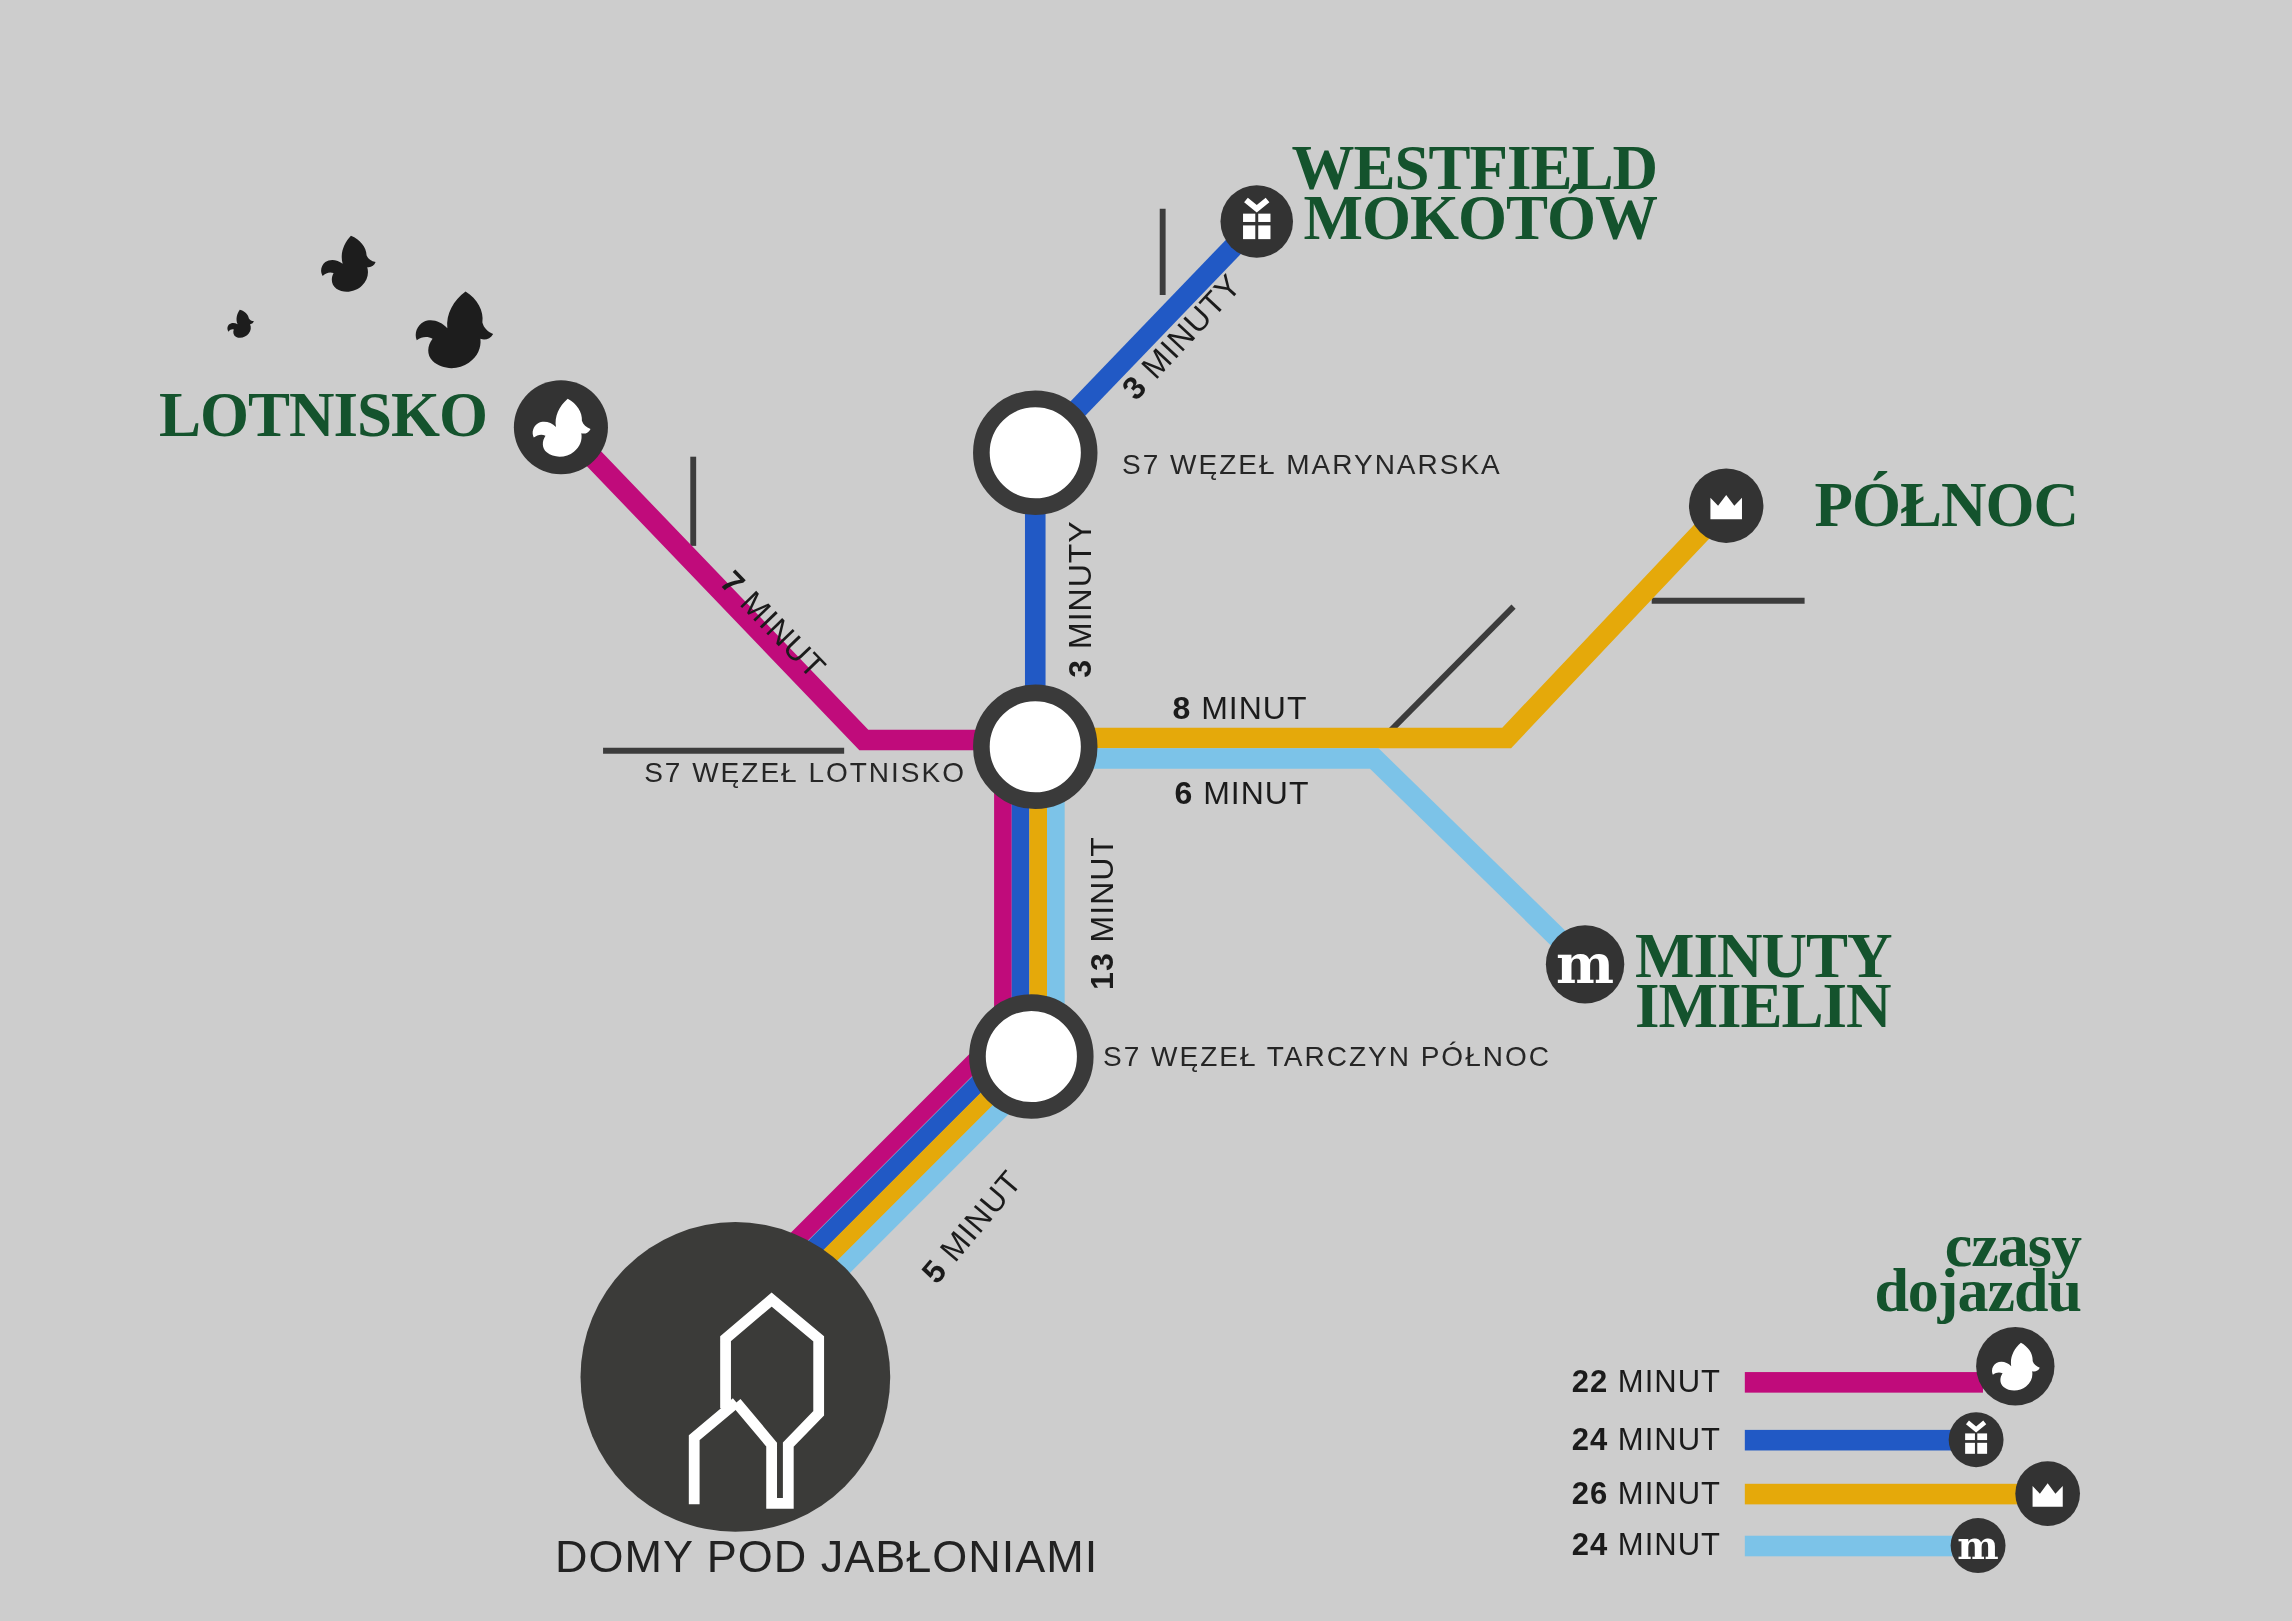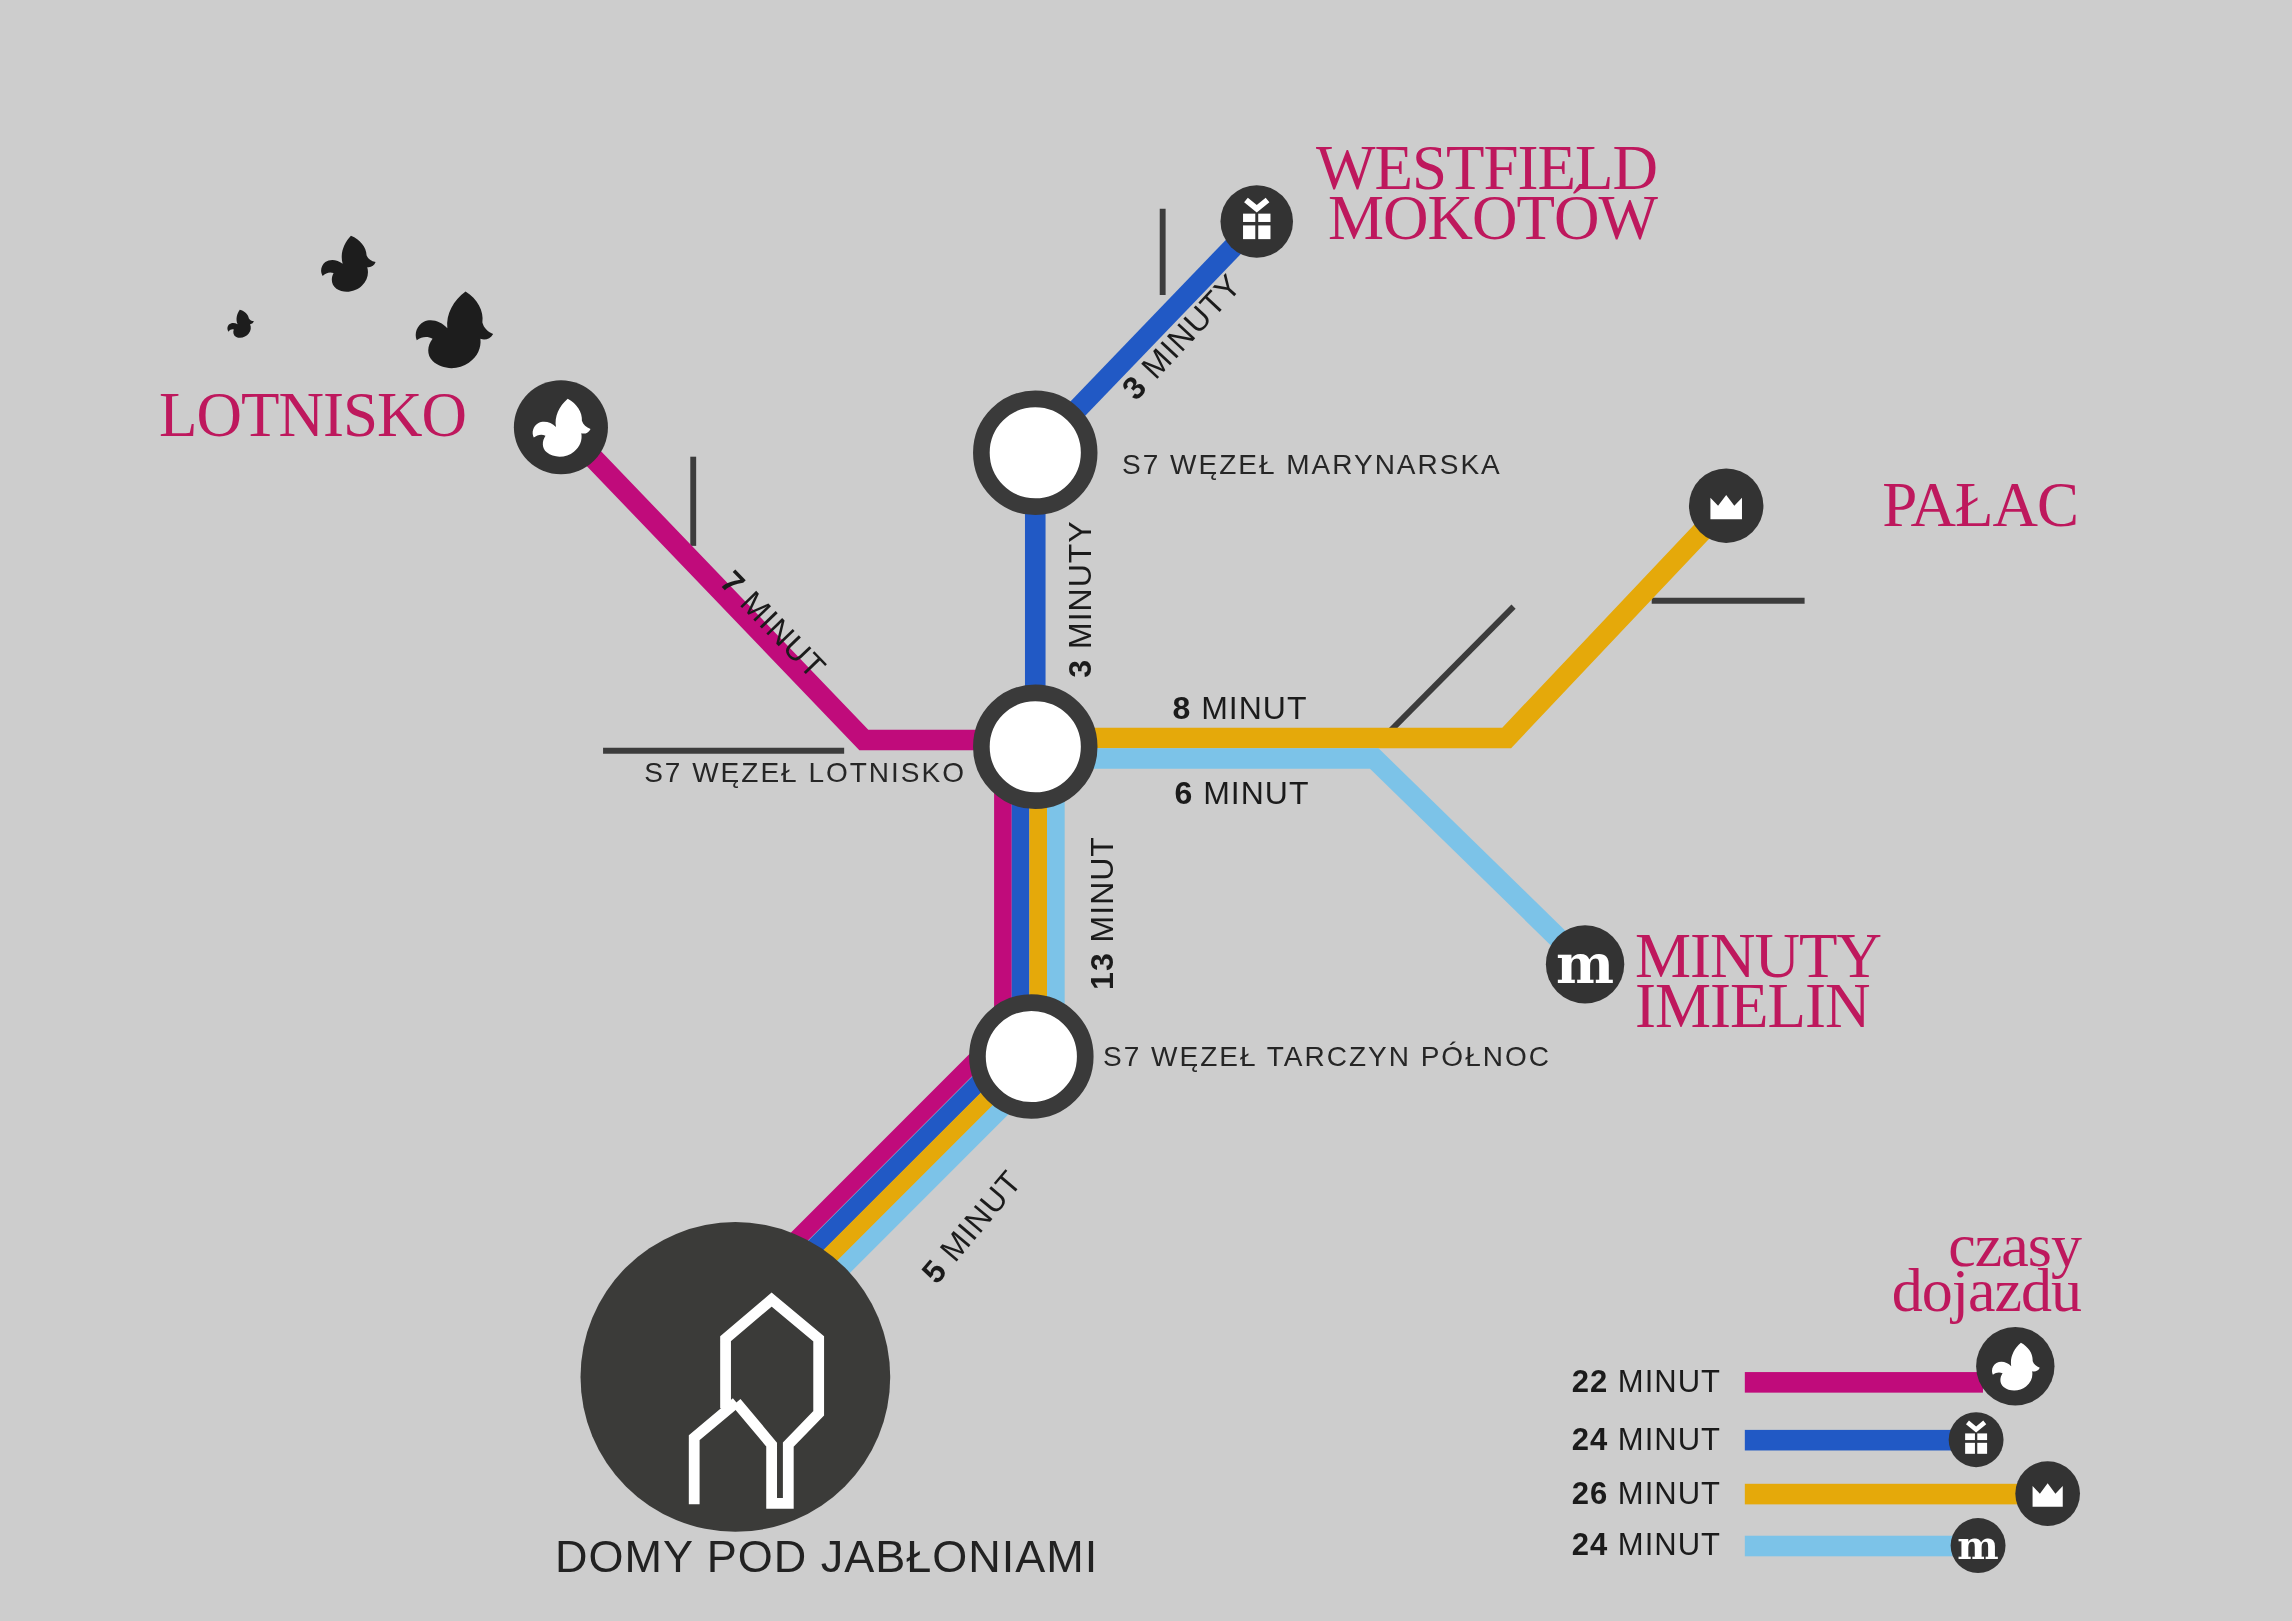--- a/index.html
+++ b/index.html
@@ -1,20 +1,20 @@
 <!DOCTYPE html>
 <html><head>
 <meta charset="utf-8">
 <style>
   html,body{margin:0;padding:0;background:#cdcdcd;}
   #stage{position:relative;width:2293px;height:1621px;background:#cdcdcd;overflow:hidden;
          font-family:"Liberation Sans",sans-serif;}
   #map-svg{position:absolute;left:0;top:0;}
   .abs{position:absolute;white-space:nowrap;}
-  .serif{font-family:"Liberation Serif",serif;font-weight:400;color:#be185d;}
+  .serif{font-family:"Liberation Serif",serif;font-weight:700;color:#14532d;}
   .dest{font-size:63px;line-height:50px;letter-spacing:-1px;}
   .ttl{font-size:62px;line-height:45px;letter-spacing:-1px;}
   .station{font-size:28px;letter-spacing:2px;color:#262626;}
   .time{font-size:32px;letter-spacing:1px;color:#1b1b1b;}
   .time b{font-weight:700;}
   .rot{transform-origin:center center;}
   .anchor{position:absolute;white-space:nowrap;}
   .domy{font-size:45px;letter-spacing:1px;color:#222;}
   .legend-label{font-size:31px;letter-spacing:1px;color:#1b1b1b;text-align:right;}
   .legend-label b{font-weight:700;}
@@ -109,21 +109,21 @@
   </svg>
 
   <div class="abs serif dest" style="left:159px;top:390px;">
     <div>LOTNISKO</div>
   </div>
   <div class="abs serif dest r" style="right:636px;top:143px;">
     <div>WESTFIELD</div>
     <div>MOKOTÓW</div>
   </div>
   <div class="abs serif dest r" style="right:215px;top:480px;">
-    <div>PAŁAC</div>
+    <div>PÓŁNOC</div>
   </div>
   <div class="abs serif dest" style="left:1635px;top:931px;">
     <div>MINUTY</div>
     <div>IMIELIN</div>
   </div>
 
   <div class="abs station" style="left:1122px;top:441px;margin-top:8px;">S7 WĘZEŁ MARYNARSKA</div>
   <div class="abs station" style="right:1327px;top:757px;">S7 WĘZEŁ LOTNISKO</div>
   <div class="abs station" style="left:1103px;top:1041px;">S7 WĘZEŁ TARCZYN PÓŁNOC</div>
 

